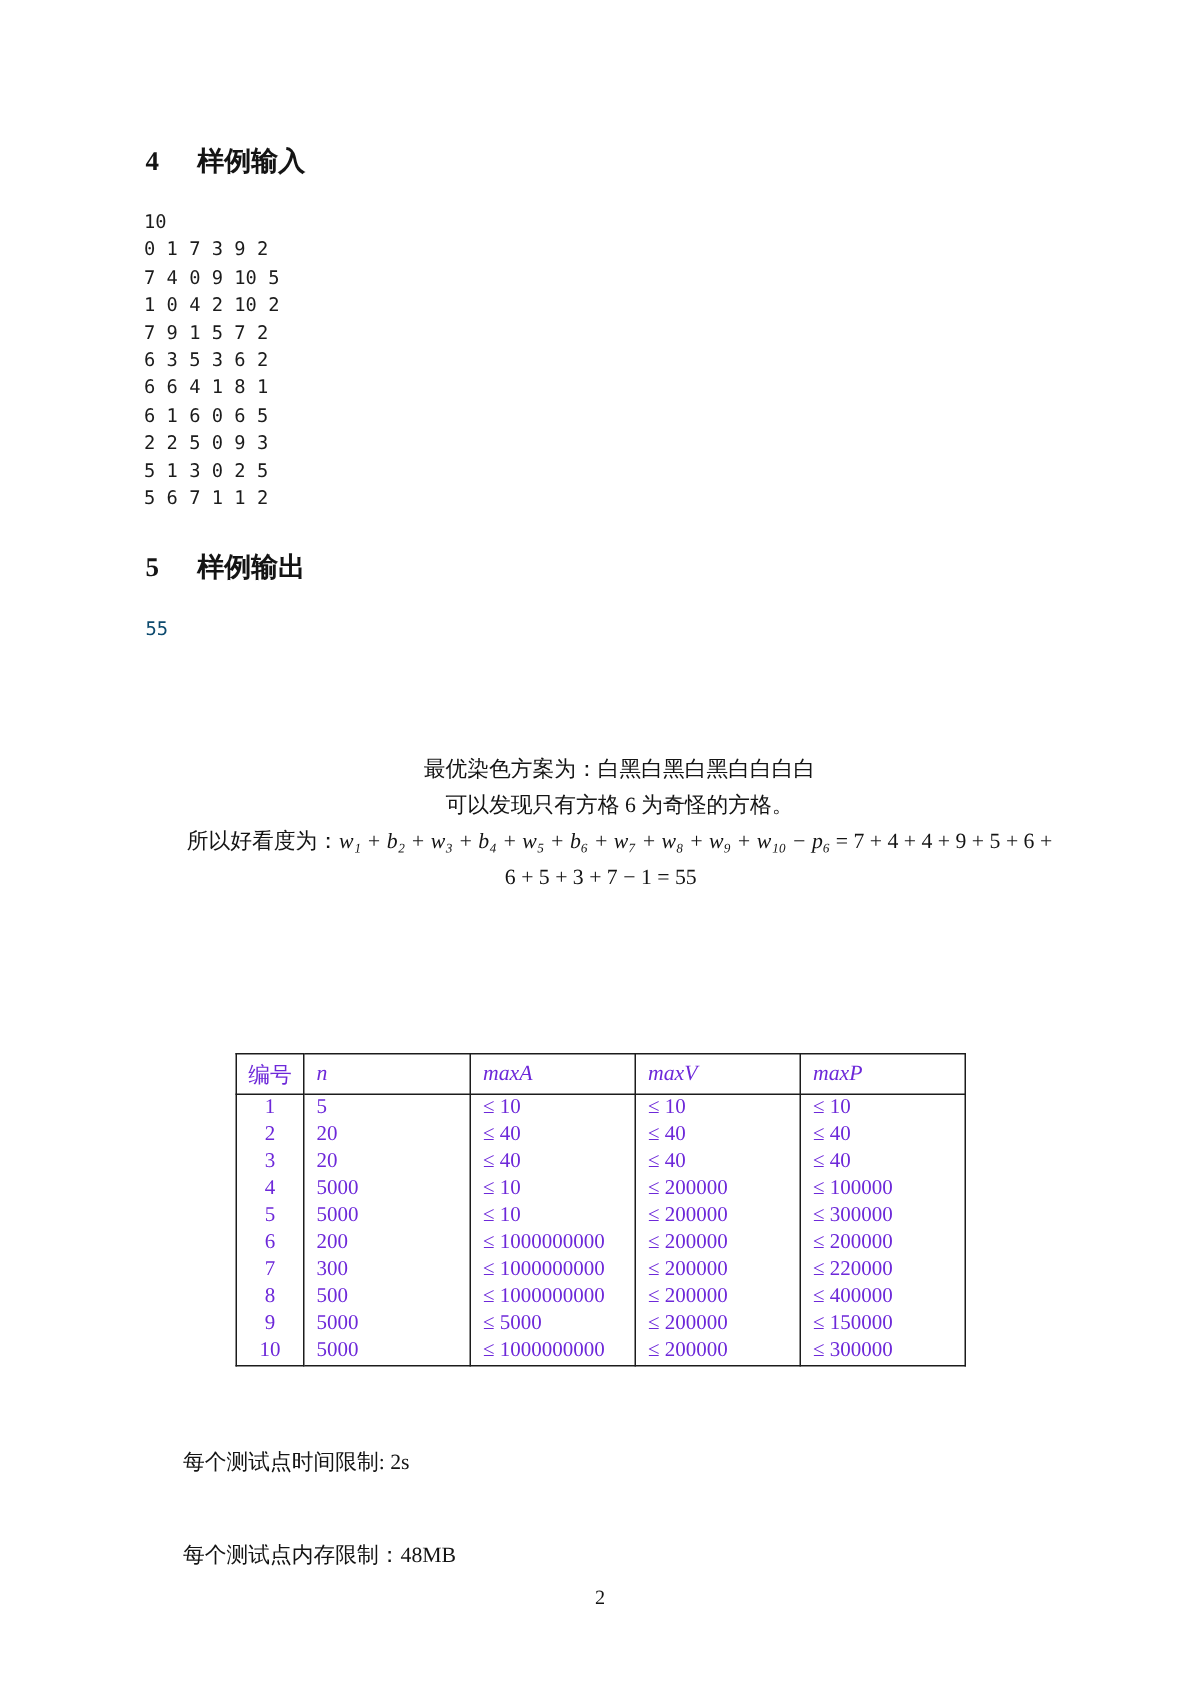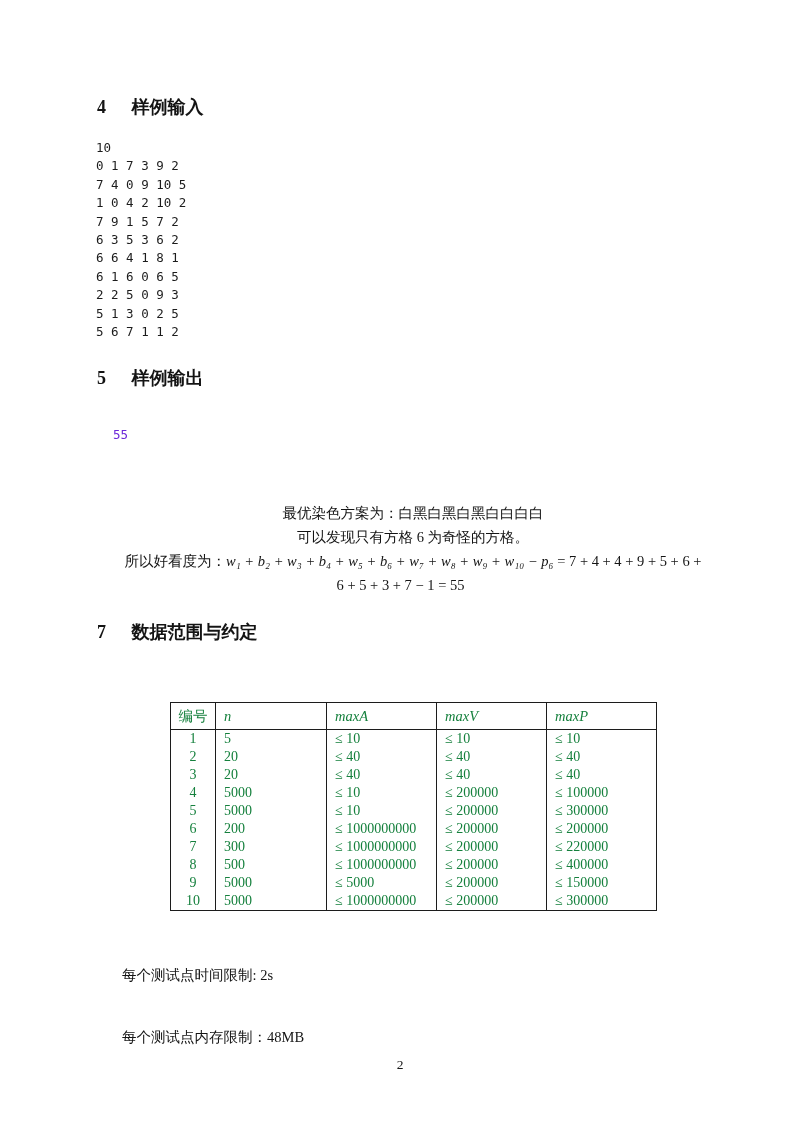--- a/index.html
+++ b/index.html
@@ -12,34 +12,34 @@
     position:absolute; left:97px; margin:0;
     font-size:18px; font-weight:700; line-height:24px; white-space:nowrap;
   }
   .sec .secnum { display:inline-block; margin-right:21px; }
   .code {
     position:absolute; left:96px; margin:0;
     font-family:"DejaVu Sans Mono","Liberation Mono",monospace;
     font-size:12.5px; line-height:18.4px; color:#1c1c1c;
   }
   .mono-line {
-    position:absolute; left:97px; margin:16px;
+    position:absolute; left:97px; margin:0;
     font-family:"DejaVu Sans Mono","Liberation Mono",monospace;
-    font-size:12.5px; line-height:16px; color:#6d28d9;
+    font-size:12.5px; line-height:16px; color:#0c4a6e;
   }
   .textblock {
     position:absolute; left:97px; width:607px;
     font-size:14.5px; line-height:24px;text-align:center;
   }
   .textblock p { margin:0; text-indent:25px; }
   .math { font-style:italic; }
   .ctable {
     position:absolute; left:157px; top:702px;
     border-collapse:collapse; table-layout:fixed;
-    font-size:14px; color:#15803d;margin-left:13px;
+    font-size:14px; color:#6d28d9;
   }
   .ctable th, .ctable td {
     border-left:1px solid #1c1c1c; border-right:1px solid #1c1c1c;
     padding:0 0 0 8px; text-align:left; font-weight:400;
     overflow:hidden; white-space:nowrap;
   }
   .ctable thead th {
     border-top:1px solid #1c1c1c; border-bottom:1px solid #1c1c1c;
     height:26px; font-size:14.5px;
   }
@@ -86,24 +86,20 @@
 
   <div class="mono-line" style="top:411px">55</div>
 
 
   <div class="textblock" style="top:501px">
       <p><span>最优染色方案为：白黑白黑白黑白白白白</span></p>
       <p><span>可以发现只有方格 6 为奇怪的方格。</span></p>
       <p><span>所以好看度为：</span><span class="math">w₁ + b₂ + w₃ + b₄ + w₅ + b₆ + w₇ + w₈ + w₉ + w₁₀ − p₆</span><span> = 7 + 4 + 4 + 9 + 5 + 6 + 6 + 5 + 3 + 7 − 1 = 55</span></p>
     </div>
 
-  <h2 class="sec" style="top:620px">
-    <span class="secnum">7</span>
-    <span class="sectitle">数据范围与约定</span>
-  </h2>
 
 
   <table class="ctable">
     <colgroup>
       <col style="width:45px">
         <col style="width:111px">
         <col style="width:110px">
         <col style="width:110px">
         <col style="width:110px">
     </colgroup>

